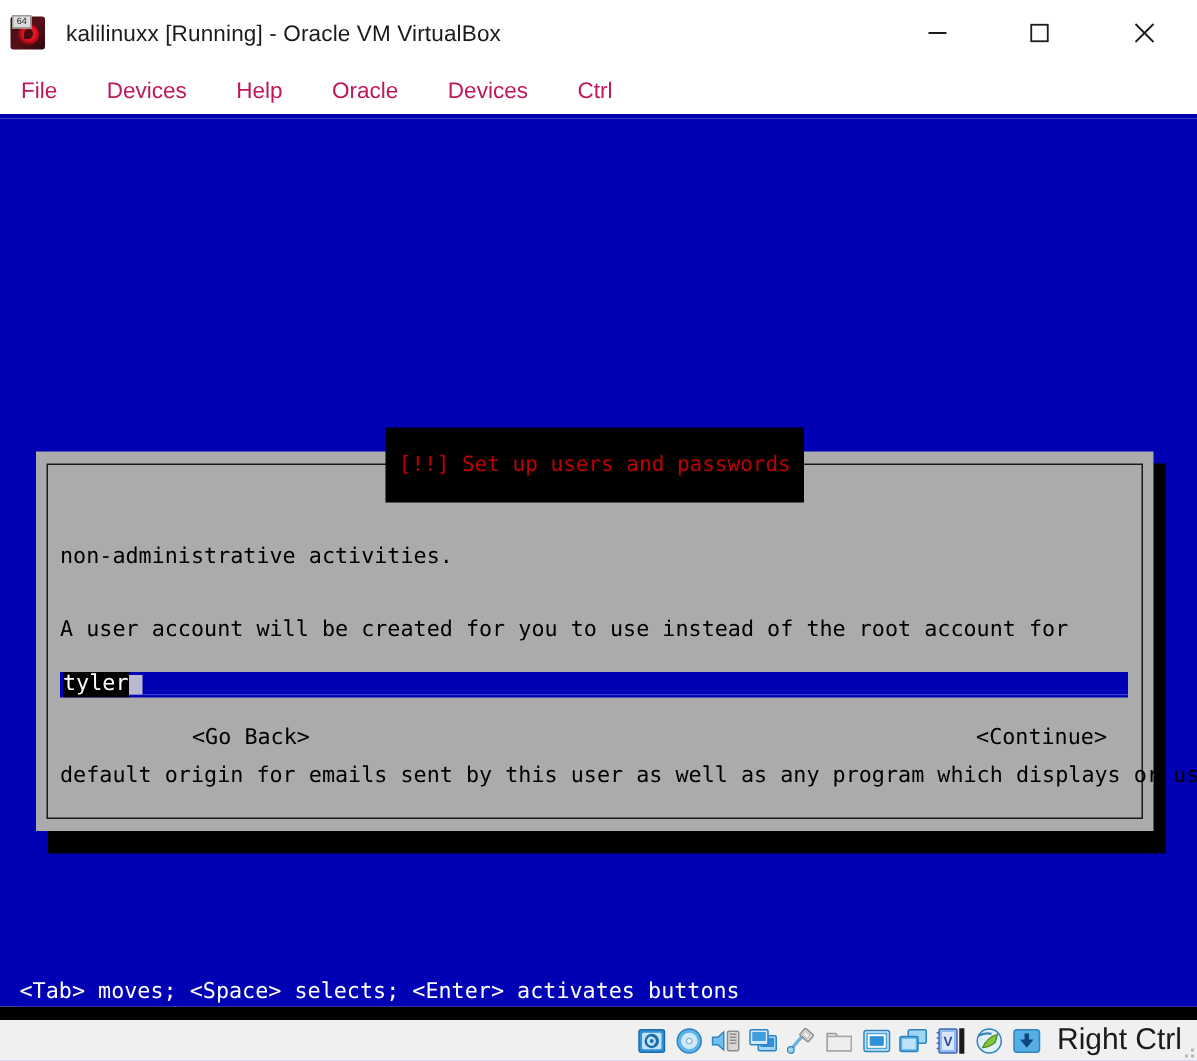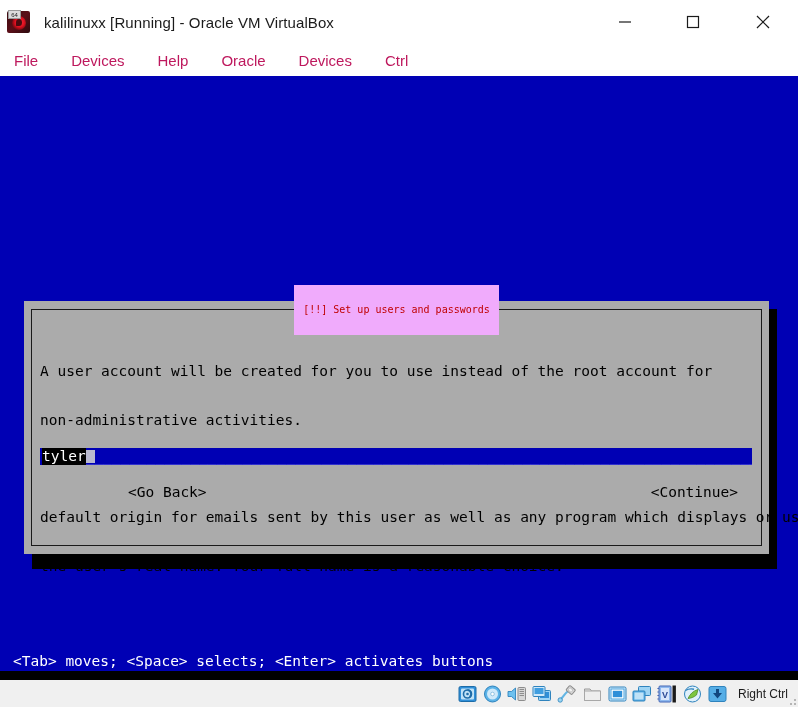--- a/index.html
+++ b/index.html
@@ -165,23 +165,23 @@
     position: absolute;
     top: 0px;
     left: 0; right: 0;
     height: 18px;
     display: flex;
     align-items: center;
     justify-content: center;
     pointer-events: none;
   }
   .dialog-title {
-    background: #f0abfc;
+    background: #000000;
     color: #c00000;
-    font-size: 10px;
+    font-size: 14px;
     line-height: 16px;
     padding: 17px 9px;
     white-space: nowrap;
     font-family: "DejaVu Sans Mono", "Liberation Mono", monospace;
     letter-spacing: 0px;
   }
   .dialog-body {
     position: absolute;
     left: 16px;
     top: 30px;
@@ -295,21 +295,21 @@
   .status-icon {
     width: 21px;
     height: 19px;
     flex: 0 0 auto;
     display: flex;
     align-items: center;
     justify-content: center;
   }
   .status-icon svg { display: block; }
   .hostkey-label {
-    font-size: 12px;
+    font-size: 20px;
     color: #1b1b1b;
     margin-left: 6px;
     white-space: nowrap;
     padding-right: 4px;
   }
   .resize-grip {
     position: absolute;
     right: 2px;
     bottom: 2px;
     width: 10px;
@@ -370,25 +370,24 @@
     <div class="dialog-shadow"></div>
 
     <div class="dialog">
       <div class="dialog-inner"></div>
 
       <div class="dialog-title-wrap">
         <span class="dialog-title">[!!] Set up users and passwords</span>
       </div>
 
       <div class="dialog-body">
+        <div class="para">non-administrative activities.</div>
         <div class="para">A user account will be created for you to use instead of the root account for</div>
-        <div class="para">non-administrative activities.</div>
         <div class="spacer"></div>
         <div class="para">default origin for emails sent by this user as well as any program which displays or uses</div>
-        <div class="para">the user's real name. Your full name is a reasonable choice.</div>
         <div class="spacer"></div>
         
       </div>
 
       <div class="input-row">
         <div class="input-field">
           <span class="input-fill">______________________________________________________________________________________</span>
           <span class="input-value">tyler</span>
           <span class="input-cursor"></span>
         </div>

